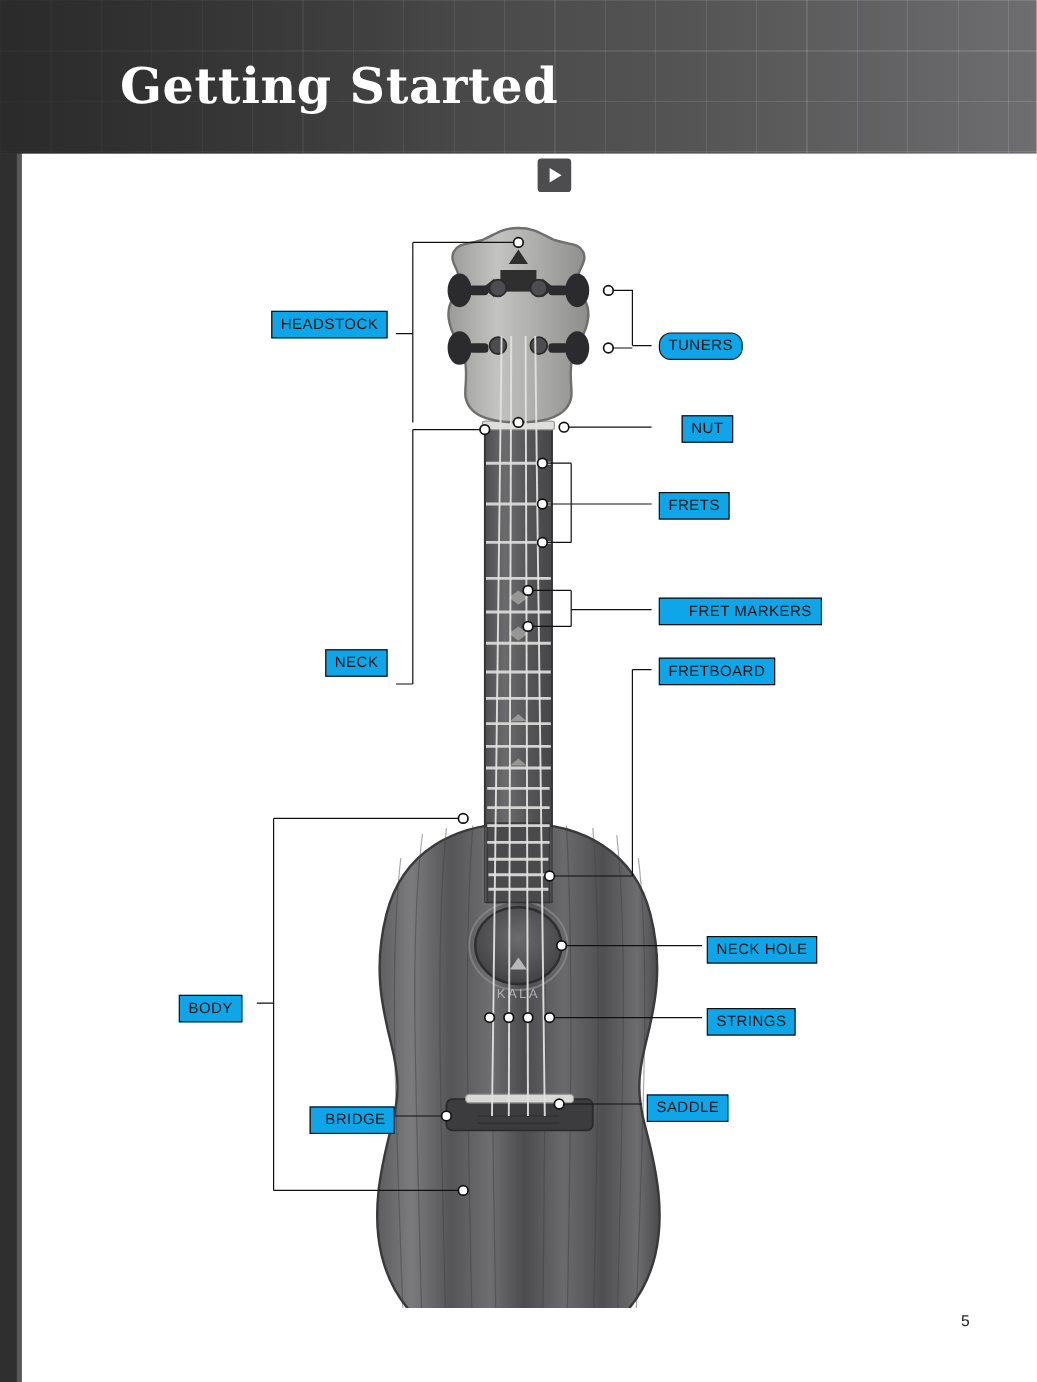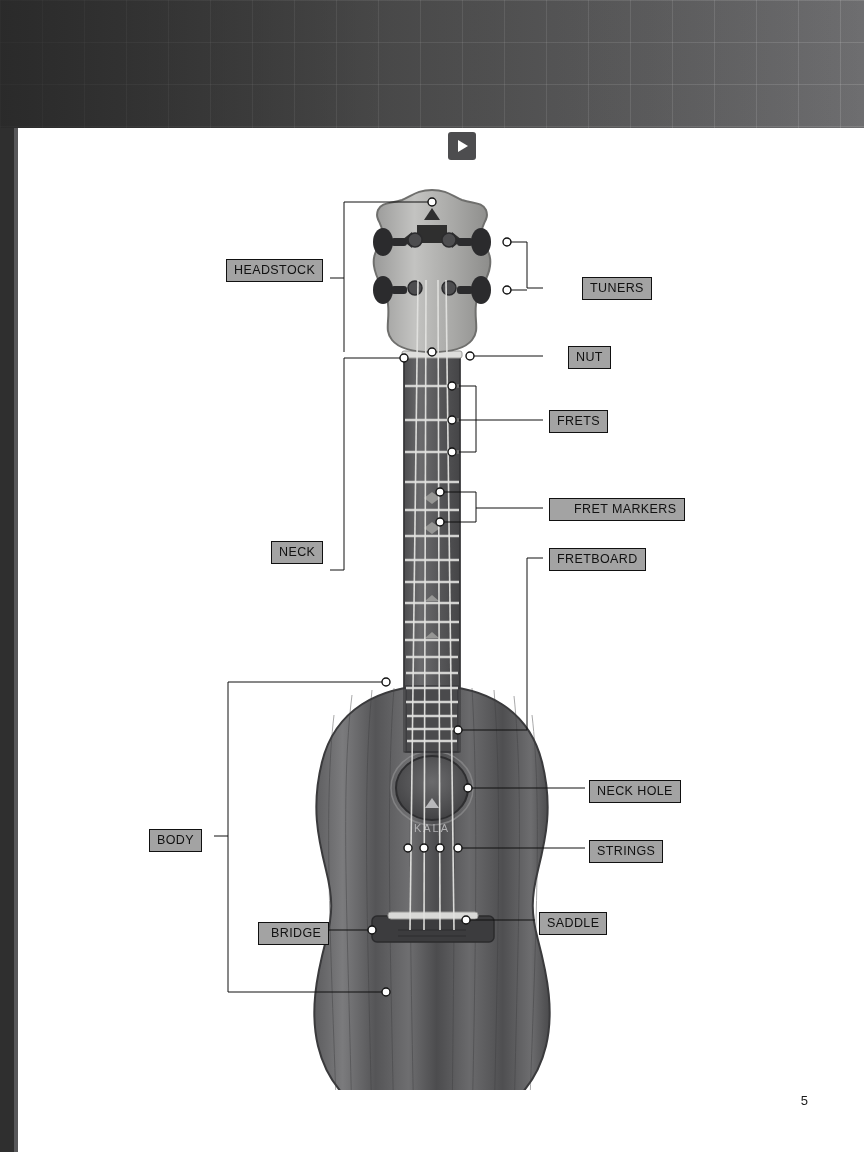--- a/index.html
+++ b/index.html
@@ -109,21 +109,21 @@
     position: absolute;
     left: 0; top: 170px;
     width: 864px; height: 920px;
   }
   #diagram svg { display: block; }
 
   
   .label {
     position: absolute;
     border: 1px solid #111111;
-    background: #a3a3a3;
+    background: #0ea5e9;
     color: #111111;
     font-size: 12.5px;
     letter-spacing: 0.4px;
     padding: 4px 7px 4px 7px;
     white-space: nowrap;
     line-height: 1;
     font-family: "Liberation Sans", sans-serif;
   }
 </style>
 </head>
@@ -133,20 +133,21 @@
 
   <div id="spine">
     <div id="spine-inner"></div>
   </div>
 
   <div id="header-band">
     <div id="header-grid"></div>
     <div id="header-fade"></div>
   </div>
 
+  <div id="title">Getting Started</div>
   <div id="play-badge"></div>
 
   <div id="page-number">5</div>
 
   <div id="diagram">
 
     <svg width="864" height="920" viewBox="0 0 864 920">
       <defs>
         <linearGradient id="bodyGrad" x1="0" y1="0" x2="1" y2="0">
           <stop offset="0%" stop-color="#5d5d5f"></stop>
@@ -345,21 +346,21 @@
         <circle cx="424" cy="678" r="4"></circle>
         <circle cx="440" cy="678" r="4"></circle>
         <circle cx="458" cy="678" r="4"></circle>
         <circle cx="466" cy="750" r="4"></circle>
         <circle cx="372" cy="760" r="4"></circle>
       </g>
     </svg>
 
     <div class="label" style="left:226px; top:89px;">HEADSTOCK</div>
 
-    <div class="label" style="left:582px; top:107px;">TUNERS</div>
+    <div class="label" style="left:549px; top:107px;border-radius:10px;">TUNERS</div>
 
     <div class="label" style="left:568px; top:176px;">NUT</div>
 
     <div class="label" style="left:549px; top:240px;">FRETS</div>
 
     <div class="label" style="left:549px; top:328px;padding-left:24px;">FRET MARKERS</div>
 
     <div class="label" style="left:549px; top:378px;">FRETBOARD</div>
 
     <div class="label" style="left:271px; top:371px;">NECK</div>

